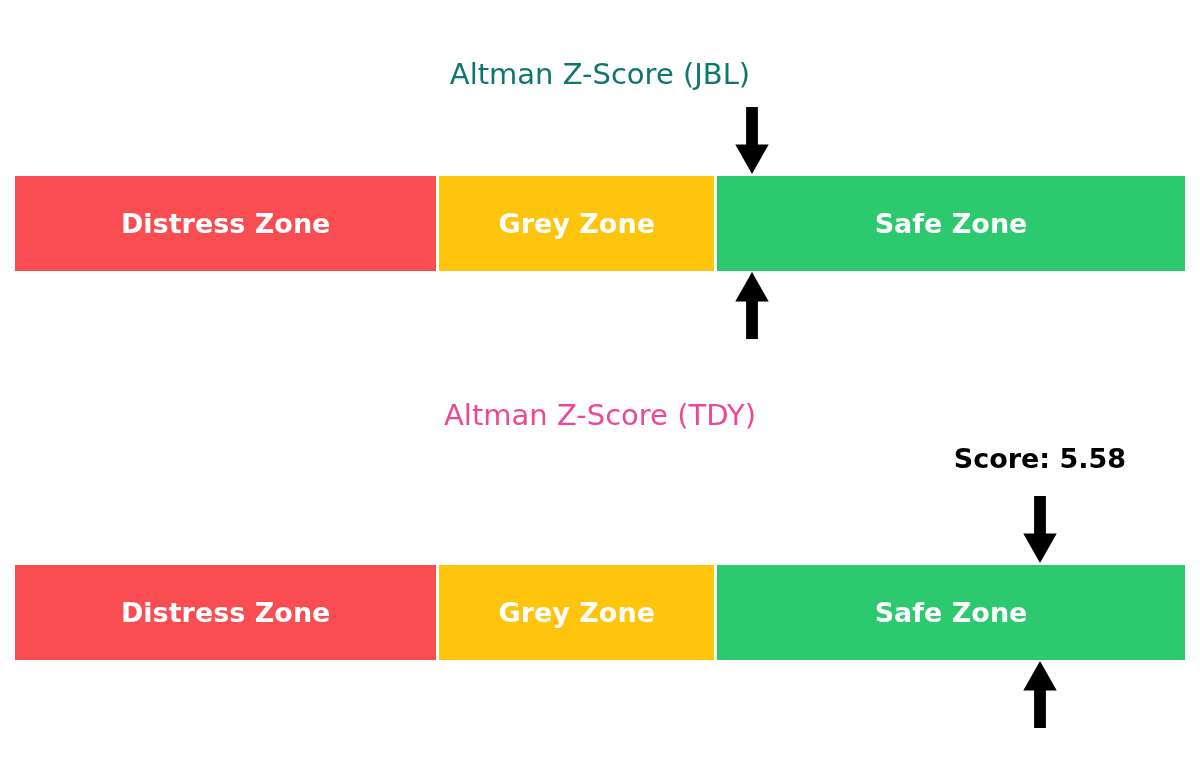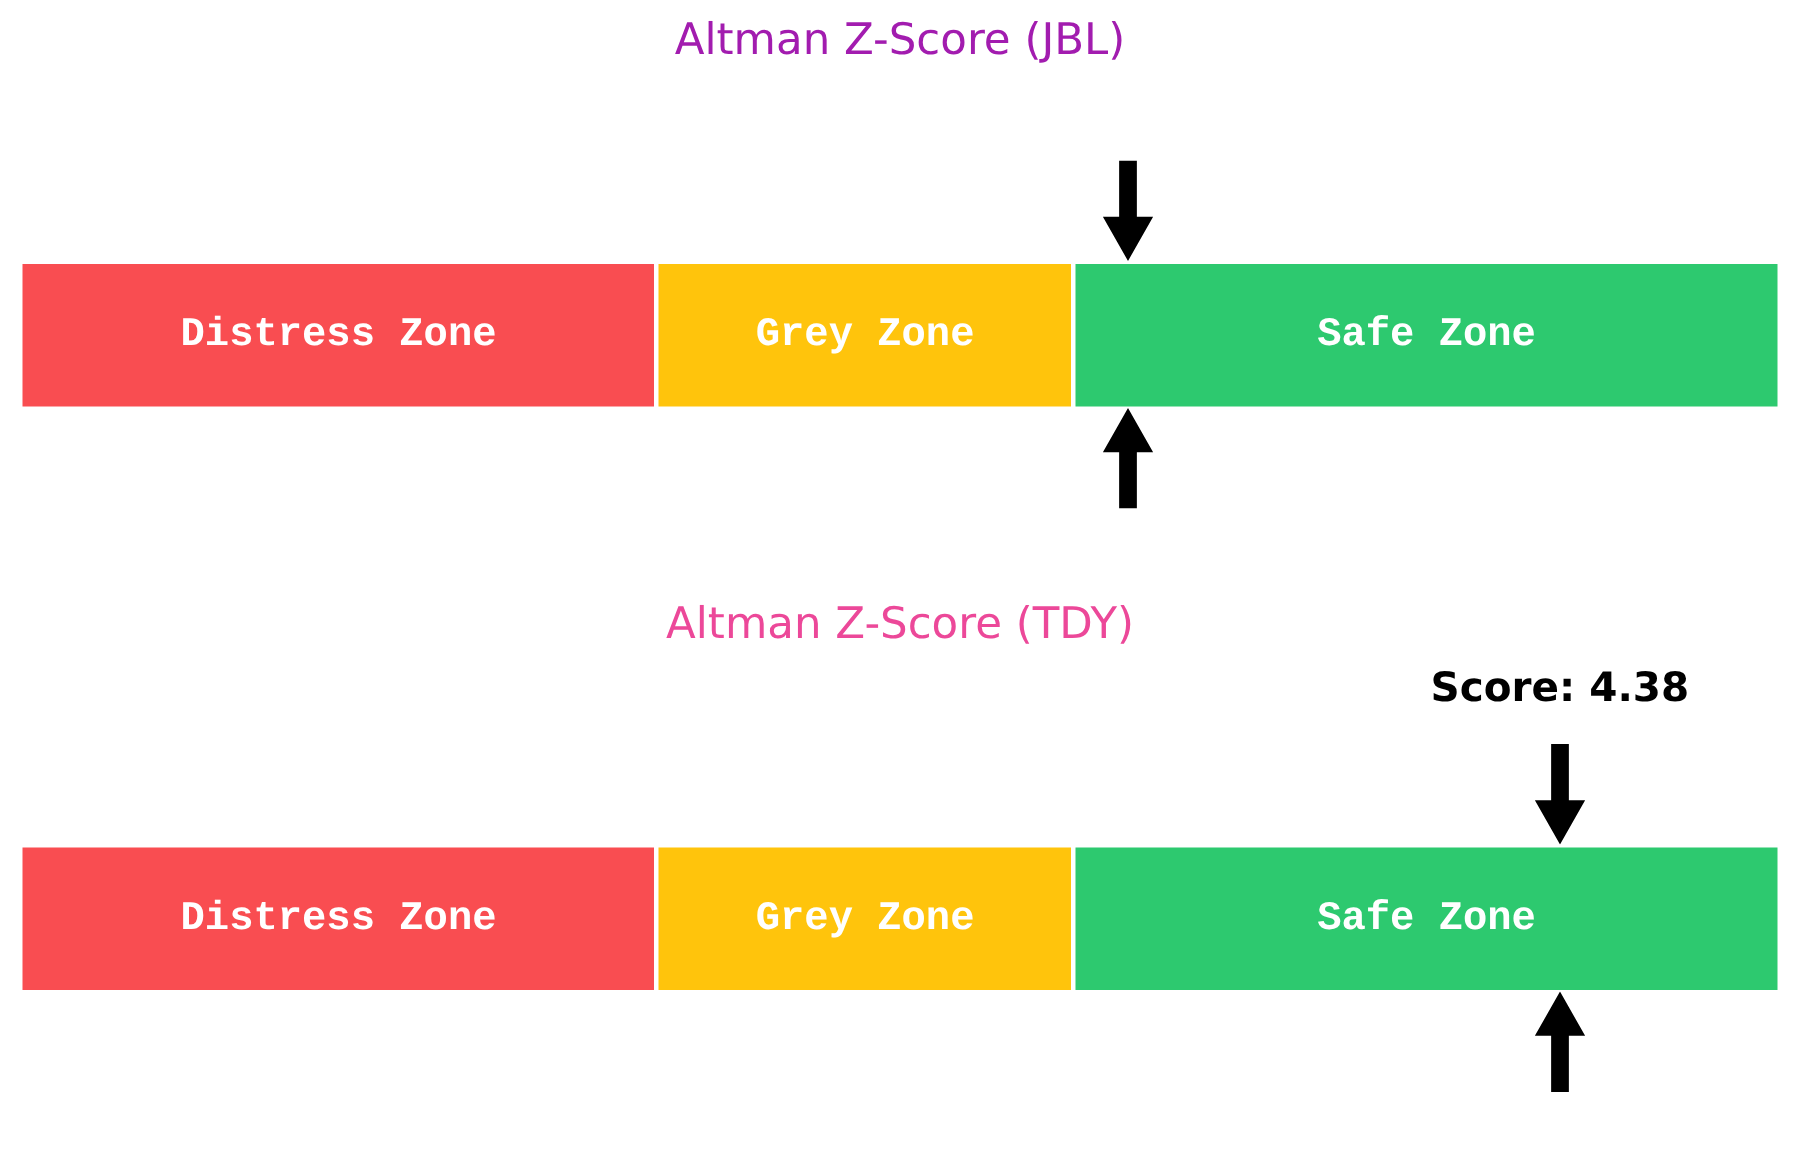--- a/index.html
+++ b/index.html
@@ -78,30 +78,29 @@
     display: flex;
     align-items: center;
     justify-content: center;
     height: 100%;
   }
   .zone-label {
     color: #ffffff;
     font-size: 27px;
     font-weight: 700;
     white-space: nowrap;
-    font-family: Liberation Mono, monospace;
   }
 </style>
 </head>
 <body>
 
 <div class="canvas">
 
   <section class="chart chart-0" style="--score-x: 63%;">
-    <h2 class="title" style="color: #a21caf;">Altman Z-Score (JBL)</h2>
+    <h2 class="title" style="color: #0f766e; margin-top: 48px;">Altman Z-Score (JBL)</h2>
     <div class="track">
       <svg class="arrow arrow-down" viewBox="0 0 34 68" aria-hidden="true">
         <path d="M11 0 H23 V38 H34 L17 68 L0 38 H11 Z"></path>
       </svg>
       <div class="bar">
         <div class="zone" style="flex: 36.2 0 0px; background: rgb(249, 77, 81);">
           <span class="zone-label">Distress Zone</span>
         </div>
         <div class="zone" style="flex: 23.6 0 0px; background: rgb(255, 196, 12);">
           <span class="zone-label">Grey Zone</span>
@@ -112,21 +111,21 @@
       </div>
       <svg class="arrow arrow-up" viewBox="0 0 34 68" aria-hidden="true">
         <path d="M11 0 H23 V38 H34 L17 68 L0 38 H11 Z"></path>
       </svg>
     </div>
   </section>
 
   <section class="chart chart-1" style="--score-x: 87.6%;">
     <h2 class="title" style="color: #ec4899;">Altman Z-Score (TDY)</h2>
     <div class="track">
-      <div class="score-label">Score: 4.38</div>
+      <div class="score-label">Score: 5.58</div>
       <svg class="arrow arrow-down" viewBox="0 0 34 68" aria-hidden="true">
         <path d="M11 0 H23 V38 H34 L17 68 L0 38 H11 Z"></path>
       </svg>
       <div class="bar">
         <div class="zone" style="flex: 36.2 0 0px; background: rgb(249, 77, 81);">
           <span class="zone-label">Distress Zone</span>
         </div>
         <div class="zone" style="flex: 23.6 0 0px; background: rgb(255, 196, 12);">
           <span class="zone-label">Grey Zone</span>
         </div>

